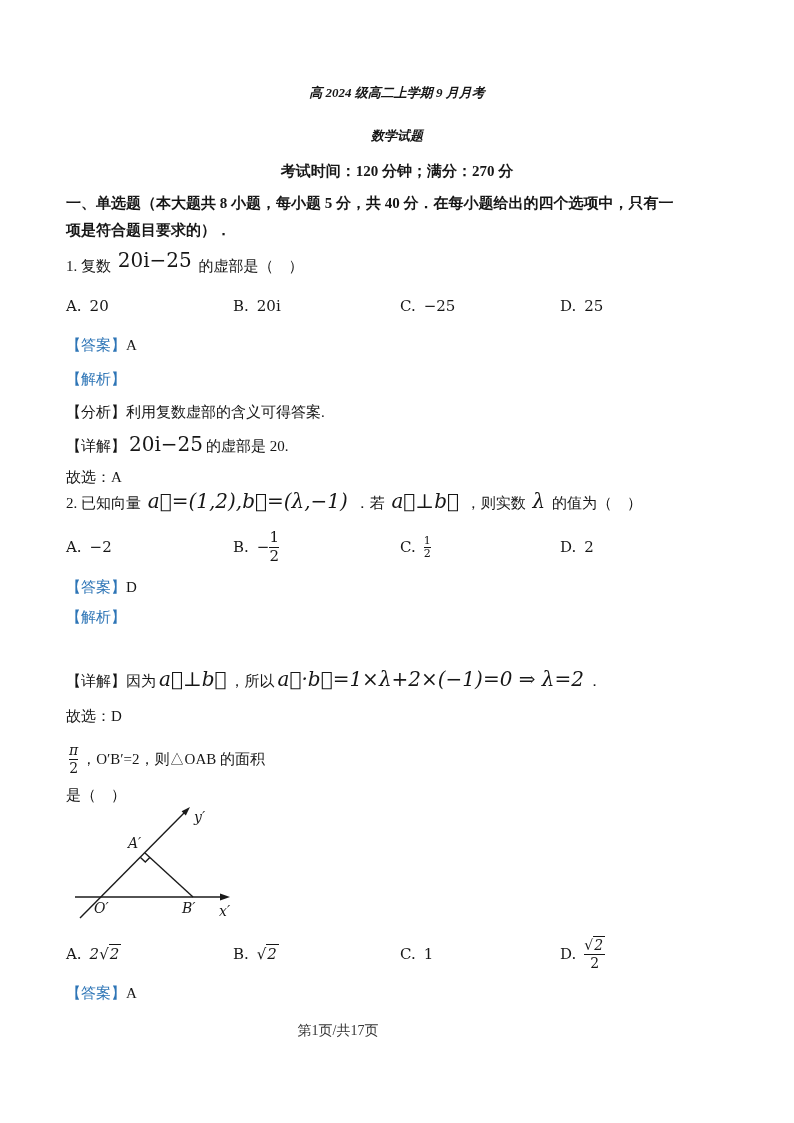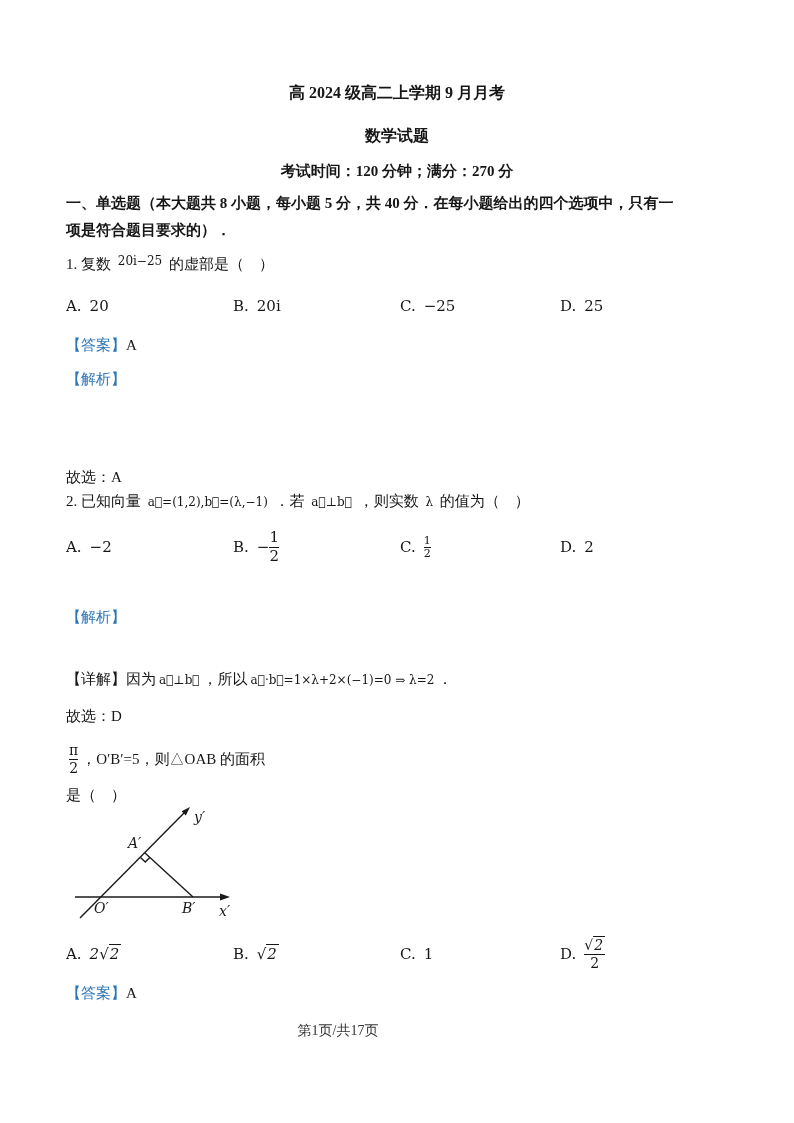--- a/index.html
+++ b/index.html
@@ -3,25 +3,25 @@
 <meta charset="utf-8">
 <style>
   html,body{margin:0;padding:0;background:#e8e8e8;}
   .page{
     position:relative;width:794px;height:1123px;margin:0 auto;background:#ffffff;
     overflow:hidden;font-family:"Liberation Serif",serif;color:#161616;font-size:15px;
   }
   .line{position:absolute;left:66px;width:680px;white-space:nowrap;line-height:20px;}
   .center{left:0;width:794px;text-align:center;}
   .b{font-weight:700;}
-  .t1{font-size:16px;}
+  .t1{font-size:13px;font-style:italic;}
   .t2{font-size:15px;}
   .blue{color:var(--blue,#2E75B6);}
-  .m{font-family:"DejaVu Serif","Liberation Serif",serif;font-size:12px;}
-  .mi{text-align:right;}
+  .m{font-family:"DejaVu Serif","Liberation Serif",serif;font-size:20px;}
+  .mi{font-style:italic;text-align:right;}
   .raise{position:relative;top:-4px;display:inline-block;}
   .mpad{padding:0 3px;}
   .opts{position:absolute;left:66px;width:700px;display:grid;
         grid-template-columns:167px 167px 160px auto;align-items:center;}
   .opt{display:flex;align-items:center;white-space:nowrap;}
   .olabel{margin-right:8px;font-family:"DejaVu Serif","Liberation Serif",serif;}
   .oval{font-family:"DejaVu Serif","Liberation Serif",serif;}
   .vcenter{display:flex;align-items:center;}
   .frac{display:inline-flex;flex-direction:column;align-items:stretch;text-align:center;
         vertical-align:middle;font-family:"DejaVu Serif",serif;line-height:1.15;}
@@ -73,20 +73,26 @@
       <span class="oval">25</span>
     </span>
   </div>
 
   <div class="line" style="top:335px">
     <span class="blue">【答案】</span><span>A</span>
   </div>
   <div class="line" style="top:369px">
     <span class="blue">【解析】</span>
   </div>
+  <div class="line" style="top:402px">
+    <span>【分析】</span><span>利用复数虚部的含义可得答案.</span>
+  </div>
+  <div class="line" style="top:434px">
+    <span>【详解】</span><span class="m mpad">20i−25</span><span>的虚部是 20.</span>
+  </div>
   <div class="line" style="top:467px">
     <span>故选：</span><span>A</span>
   </div>
 
   <div class="line" style="top:491px">
     <span>2. 已知向量</span>
     <span class="m mi mpad">a⃗=(1,2),b⃗=(λ,−1)</span>
     <span>．若</span>
     <span class="m mi mpad">a⃗⊥b⃗</span>
     <span>，则实数</span>
@@ -117,36 +123,39 @@
             <span class="den">2</span>
           </span>
       </span>
     </span>
     <span class="opt">
       <span class="olabel">D.</span>
       <span class="oval">2</span>
     </span>
   </div>
 
+  <div class="line" style="top:577px">
+    <span class="blue">【答案】</span><span>D</span>
+  </div>
   <div class="line" style="top:607px">
     <span class="blue">【解析】</span>
   </div>
   <div class="line" style="top:669px">
     <span>【详解】</span><span>因为</span><span class="m mi mpad">a⃗⊥b⃗</span><span>，所以</span><span class="m mi mpad">a⃗·b⃗=1×λ+2×(−1)=0 ⇒ λ=2</span><span>．</span>
   </div>
   <div class="line" style="top:706px">
     <span>故选：</span><span>D</span>
   </div>
 
   <div class="line vcenter" style="top:736px;height:46px">
     <span class="frac med" style="margin:0 3px">
         <span class="num mi">π</span>
         <span class="den">2</span>
       </span>
-    <span>，O′B′=5，则△OAB 的面积</span>
+    <span>，O′B′=2，则△OAB 的面积</span>
   </div>
   <div class="line" style="top:785px">是（　）</div>
 
   <svg class="fig" width="195" height="132" viewBox="0 0 195 132">
 
     <line x1="9" y1="101" x2="156" y2="101"></line>
     <polygon points="164,101 154,97.6 154,104.4"></polygon>
 
     <line x1="14" y1="122" x2="120" y2="15"></line>
     <polygon points="124,11 119.8,19.5 115.6,15.3"></polygon>

